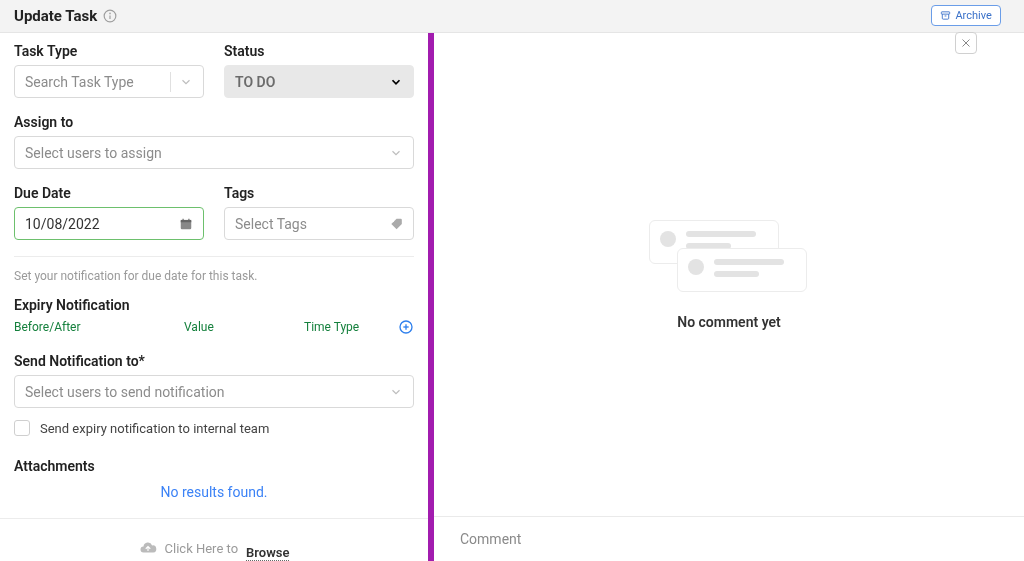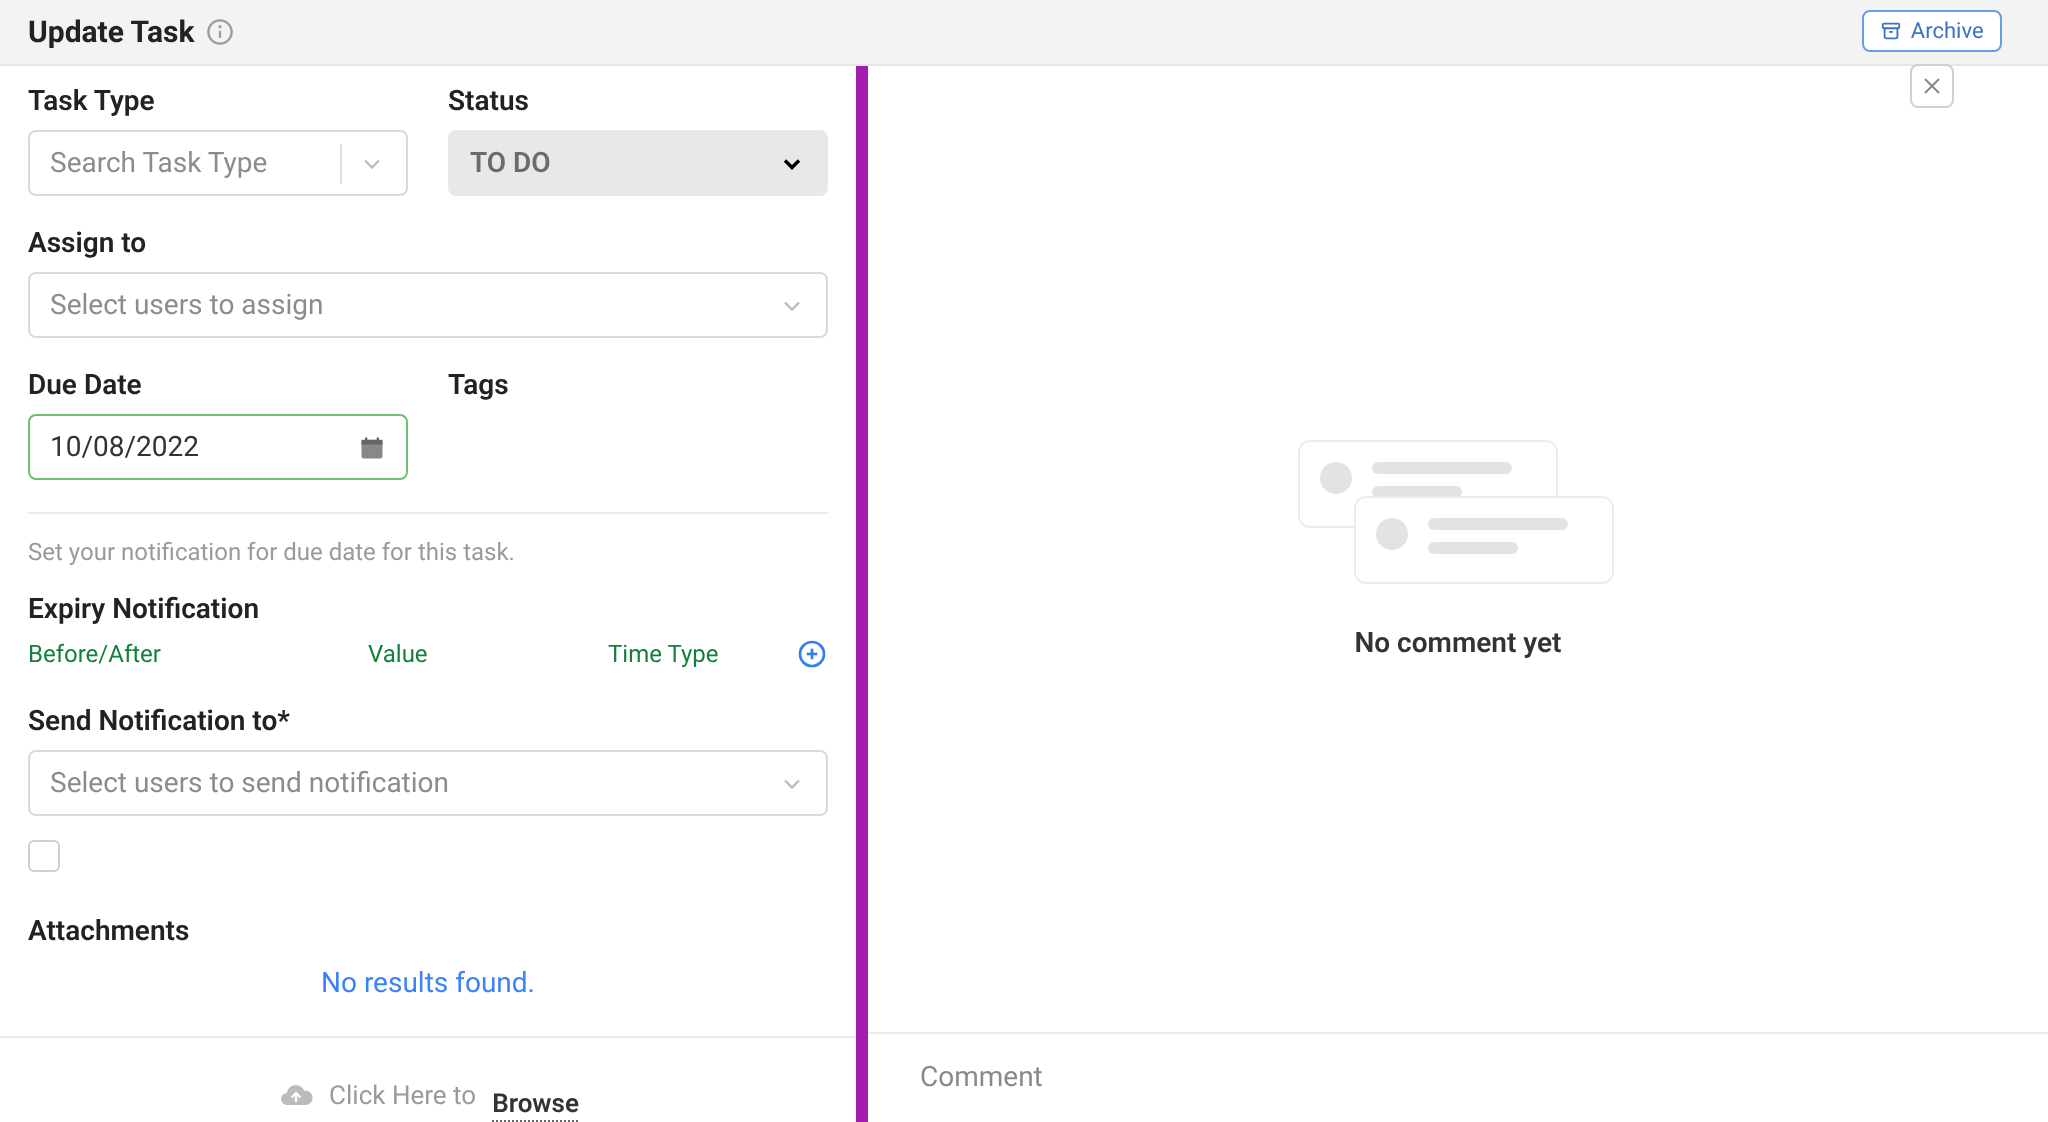--- a/index.html
+++ b/index.html
@@ -185,20 +185,29 @@
                 <rect x="3" y="5" width="18" height="16" rx="2"></rect>
                 <rect x="3" y="5" width="18" height="4" fill="#666"></rect>
                 <line x1="7" y1="3" x2="7" y2="7" stroke="#666" stroke-width="2"></line>
                 <line x1="17" y1="3" x2="17" y2="7" stroke="#666" stroke-width="2"></line>
               </svg>
           </span>
         </div>
       </div>
       <div class="col">
         <div class="label">Tags</div>
+        <div class="select-box tags-box">
+          <span>Select Tags</span>
+          <span class="tag-icon">
+            <svg width="14" height="14" viewBox="0 0 24 24" fill="currentColor">
+                <path d="M12 2l9 9-9 9-9-9V4a2 2 0 012-2h7z" transform="rotate(90 12 12)"></path>
+                <circle cx="7" cy="7" r="1.5" fill="#fff"></circle>
+              </svg>
+          </span>
+        </div>
       </div>
     </div>
 
     <hr class="section-divider">
     <div class="helper">Set your notification for due date for this task.</div>
 
     <div class="label">Expiry Notification</div>
     <div class="expiry-cols">
       <span>Before/After</span>
       <span>Value</span>
@@ -219,20 +228,21 @@
         <span class="chev chev-light">
           <svg width="14" height="14" viewBox="0 0 24 24" fill="none" stroke="currentColor" stroke-width="2">
               <polyline points="6 9 12 15 18 9"></polyline>
             </svg>
         </span>
       </div>
     </div>
 
     <div class="chk-row">
       <span class="chk"></span>
+      <span>Send expiry notification to internal team</span>
     </div>
 
     <div class="attachments">
       <div class="label">Attachments</div>
       <div class="no-results">No results found.</div>
       <div class="browse-row">
         <span class="cloud">
           <svg width="18" height="18" viewBox="0 0 24 24" fill="currentColor">
               <path d="M19 18H6a4 4 0 010-8 6 6 0 0111.5-1.5A4.5 4.5 0 0119 18z"></path>
               <path d="M12 10v6M9 13l3-3 3 3" stroke="#fff" stroke-width="1.5" fill="none"></path>

